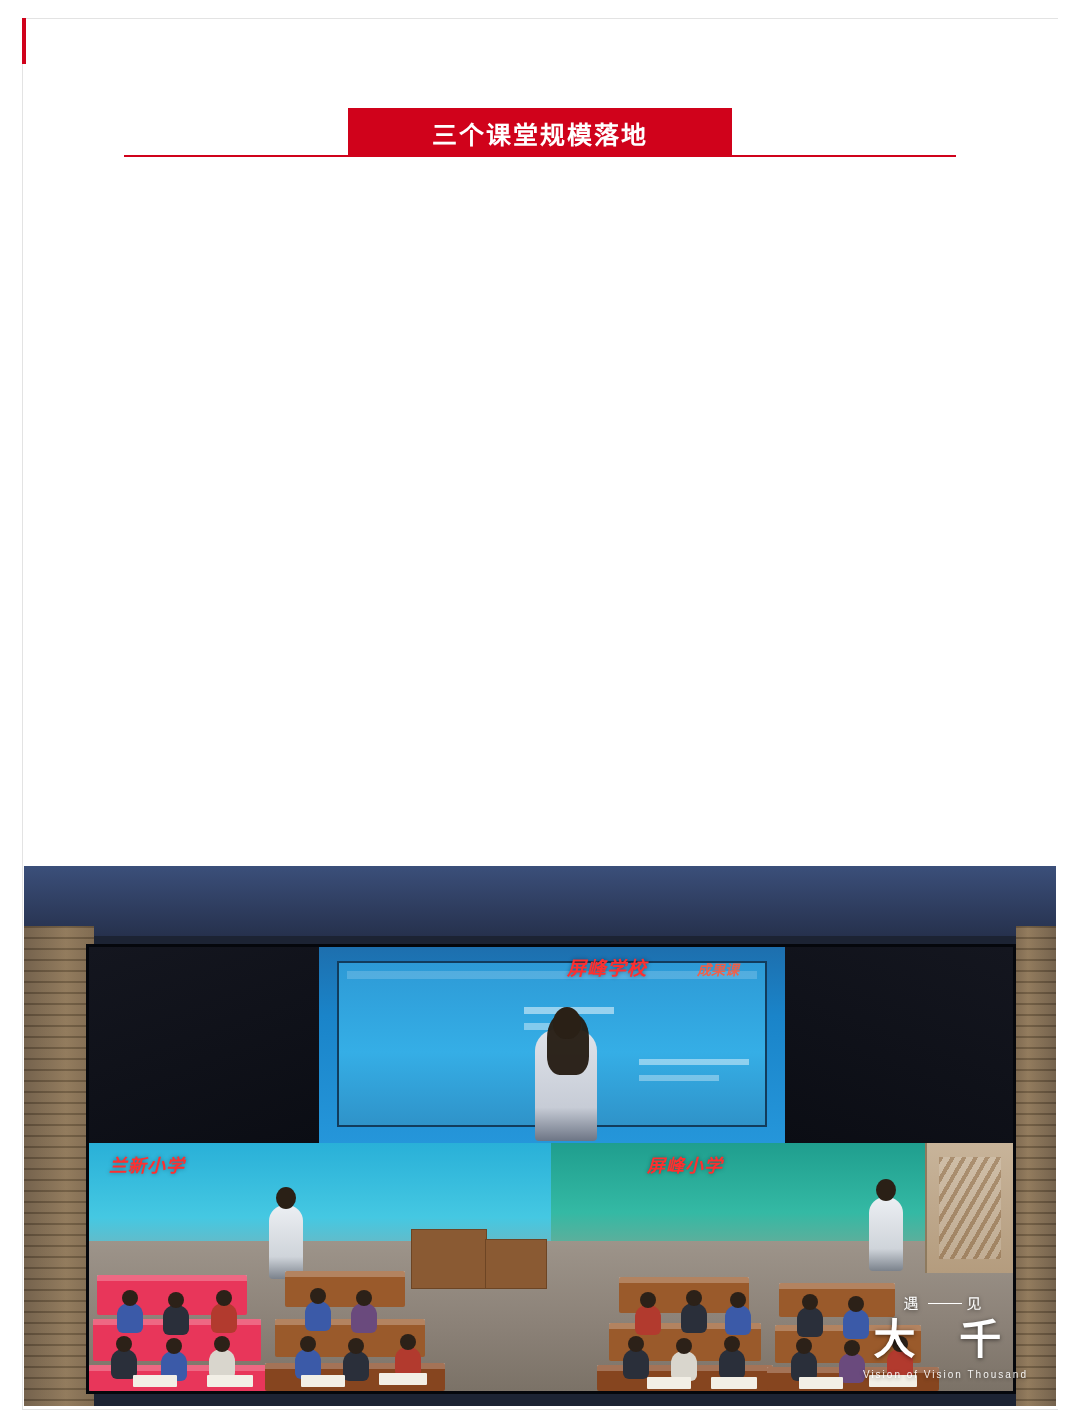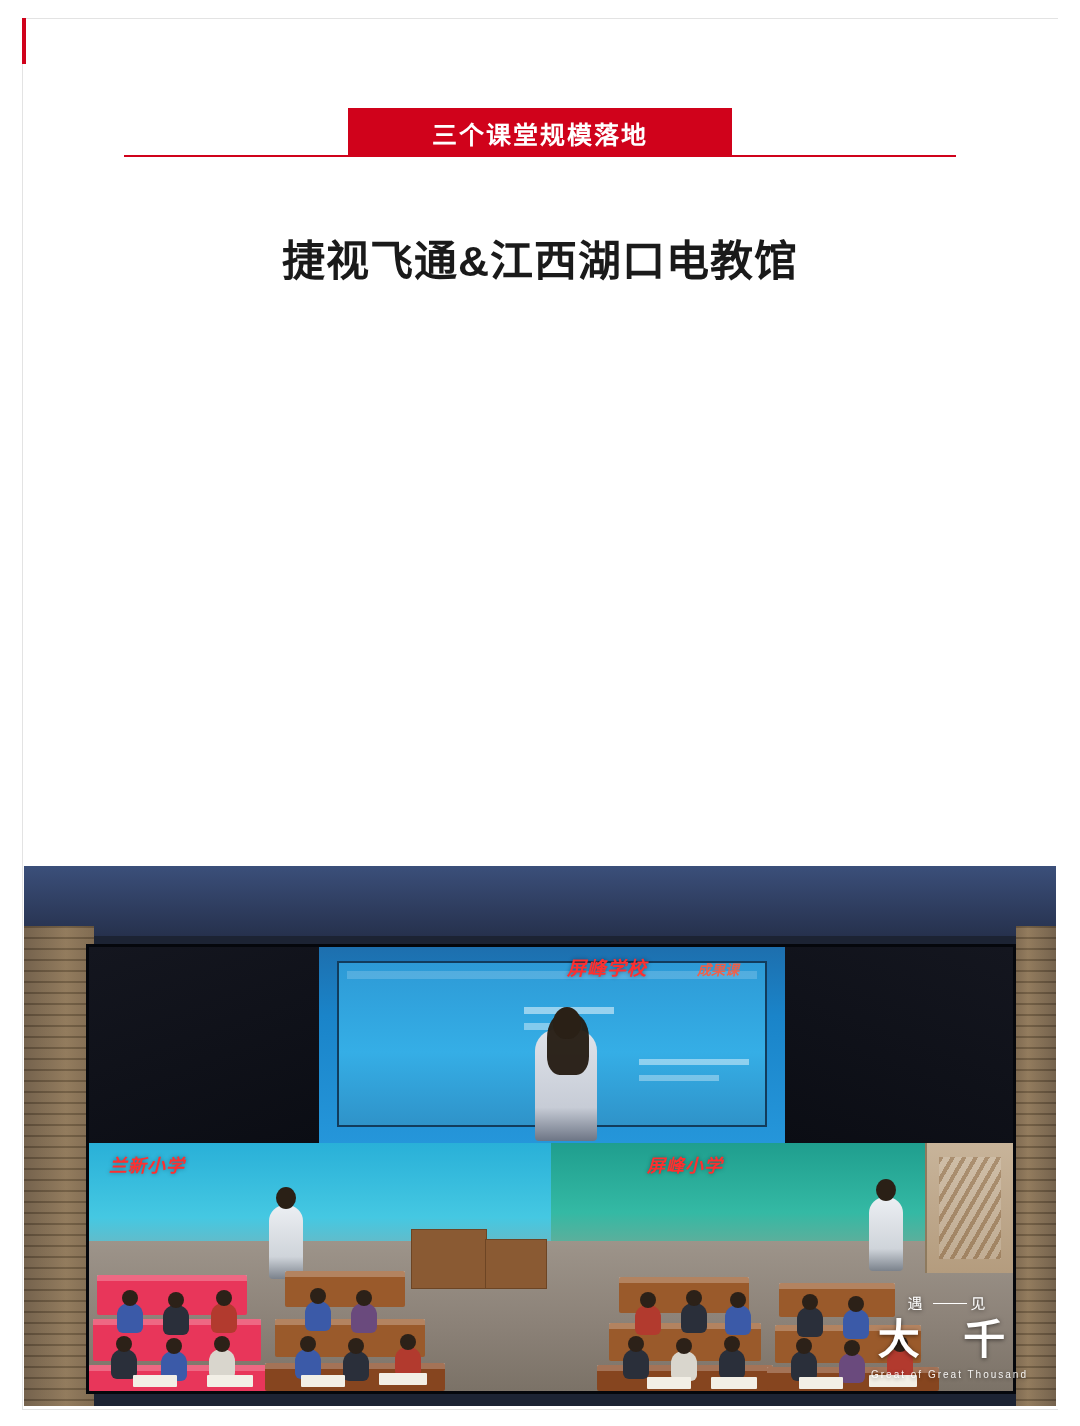--- a/index.html
+++ b/index.html
@@ -339,21 +339,20 @@
   <div class="edge-line-right"></div>
   <div class="edge-line-top"></div>
   <div class="edge-line-bottom"></div>
   <div class="corner-accent"></div>
 
   <div class="ribbon-wrap">
     <div class="ribbon-rule"></div>
   </div>
   <div class="ribbon">三个课堂规模落地</div>
 
-  <div class="main-title">捷视飞通&amp;江西湖口电教馆</div>
 
 
   <div class="photo">
     <div class="photo-inner">
 
       <div class="wall-top"></div>
       <div class="wall-side-left">
           <div class="slats"></div>
         </div>
       <div class="wall-side-right">
@@ -525,19 +524,19 @@
       <div class="watermark">
         <div class="wm-top">
           <span>遇</span>
           <span class="bar"></span>
           <span>见</span>
         </div>
         <div class="wm-big1">
           <span>大</span>
           <span>千</span>
         </div>
-        <div class="wm-en">Great of Great Thousand</div>
+        <div class="wm-en">Vision of Vision Thousand</div>
       </div>
 
     </div>
   </div>
 
 </div>
 
 </body></html>

